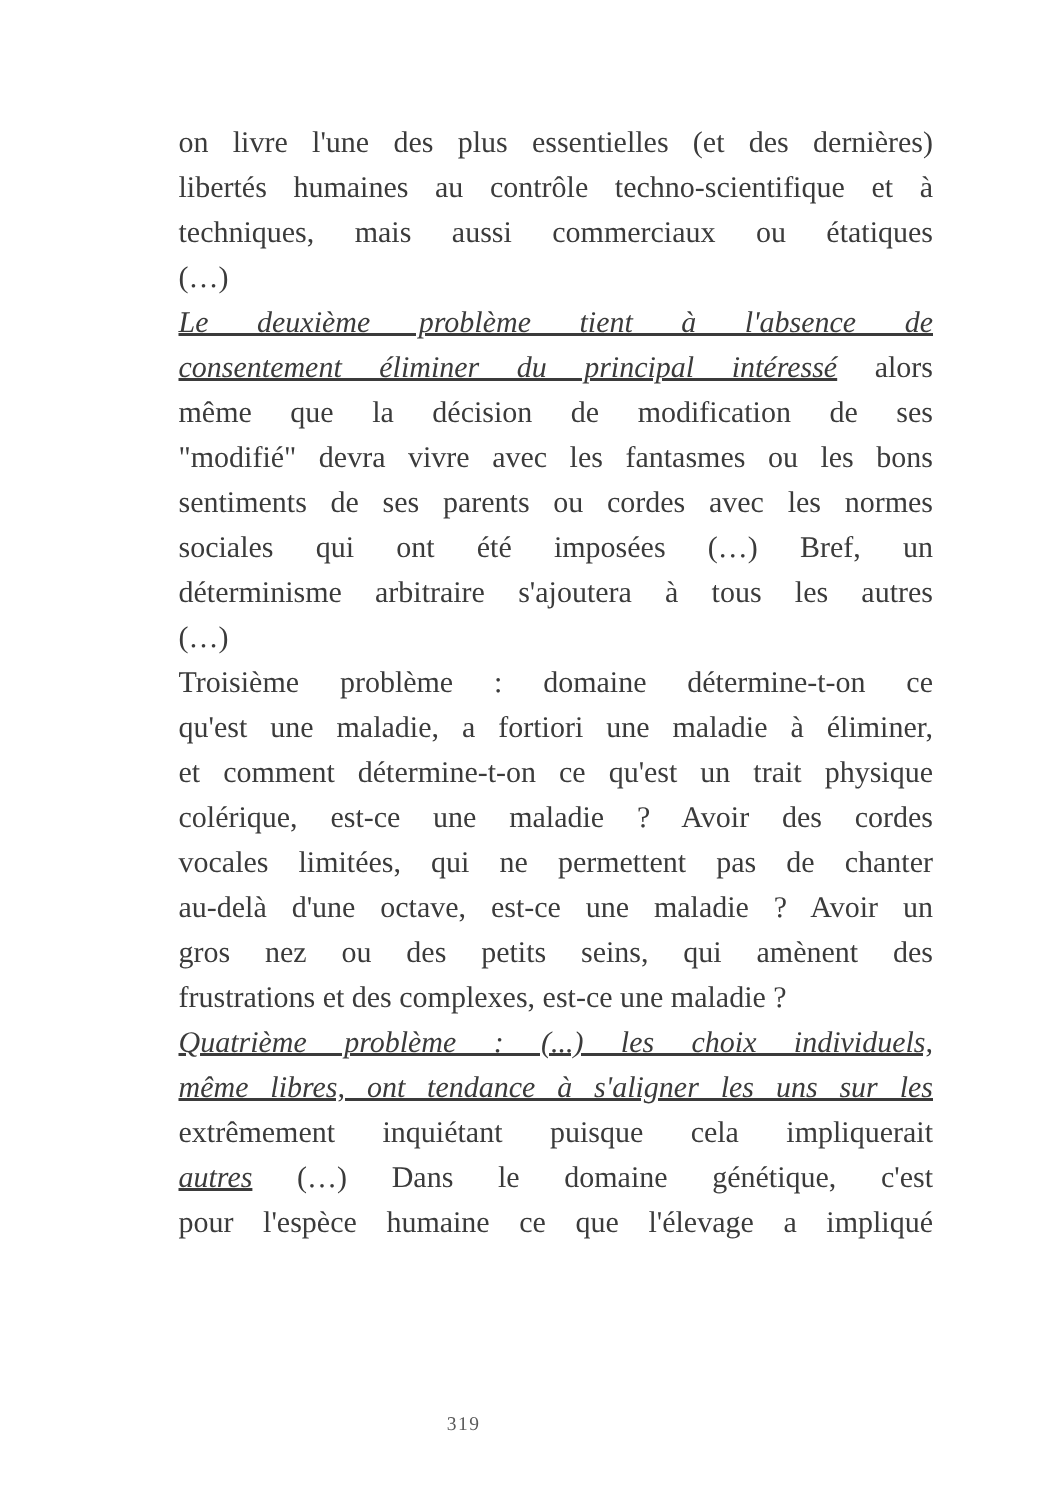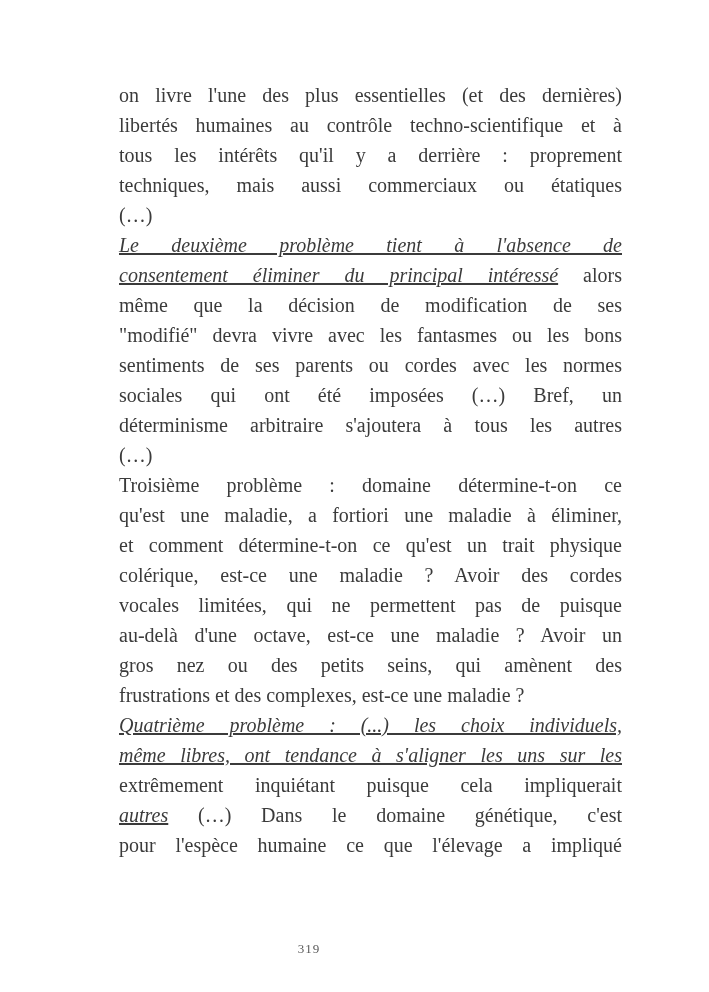--- a/index.html
+++ b/index.html
@@ -48,36 +48,35 @@
     letter-spacing: 1px;
   }
 </style>
 </head>
 <body>
 
 <div class="page">
   <div class="text-block">
       <div class="line just"><span>on livre l'une des plus essentielles (et des dernières)</span></div>
       <div class="line just"><span>libertés humaines au contrôle techno-scientifique et à</span></div>
-      <div class="line just"><span>tous les intérêts qu'il y a derrière : proprement</span></div>
       <div class="line just"><span>techniques, mais aussi commerciaux ou étatiques</span></div>
       <div class="line"><span>(…)</span></div>
       <div class="line just"><span class="it">Le deuxième problème tient à l'absence de</span></div>
       <div class="line just"><span class="it">consentement éliminer du principal intéressé</span><span> alors</span></div>
       <div class="line just"><span>même que la décision de modification de ses</span></div>
       <div class="line just"><span>"modifié" devra vivre avec les fantasmes ou les bons</span></div>
       <div class="line just"><span>sentiments de ses parents ou cordes avec les normes</span></div>
       <div class="line just"><span>sociales qui ont été imposées (…) Bref, un</span></div>
       <div class="line just"><span>déterminisme arbitraire s'ajoutera à tous les autres</span></div>
       <div class="line"><span>(…)</span></div>
       <div class="line just"><span>Troisième problème : domaine détermine-t-on ce</span></div>
       <div class="line just"><span>qu'est une maladie, a fortiori une maladie à éliminer,</span></div>
       <div class="line just"><span>et comment détermine-t-on ce qu'est un trait physique</span></div>
       <div class="line just"><span>colérique, est-ce une maladie ? Avoir des cordes</span></div>
-      <div class="line just"><span>vocales limitées, qui ne permettent pas de puisque</span></div>
+      <div class="line just"><span>vocales limitées, qui ne permettent pas de chanter</span></div>
       <div class="line just"><span>au-delà d'une octave, est-ce une maladie ? Avoir un</span></div>
       <div class="line just"><span>gros nez ou des petits seins, qui amènent des</span></div>
       <div class="line"><span>frustrations et des complexes, est-ce une maladie ?</span></div>
       <div class="line just"><span class="it">Quatrième problème : (...) les choix individuels,</span></div>
       <div class="line just"><span class="it">même libres, ont tendance à s'aligner les uns sur les</span></div>
       <div class="line just"><span>extrêmement inquiétant puisque cela impliquerait</span></div>
       <div class="line just"><span class="it">autres</span><span>  (…) Dans le domaine génétique, c'est</span></div>
       <div class="line just"><span>pour l'espèce humaine ce que l'élevage a impliqué</span></div>
     </div>
   <div class="page-number">319</div>

